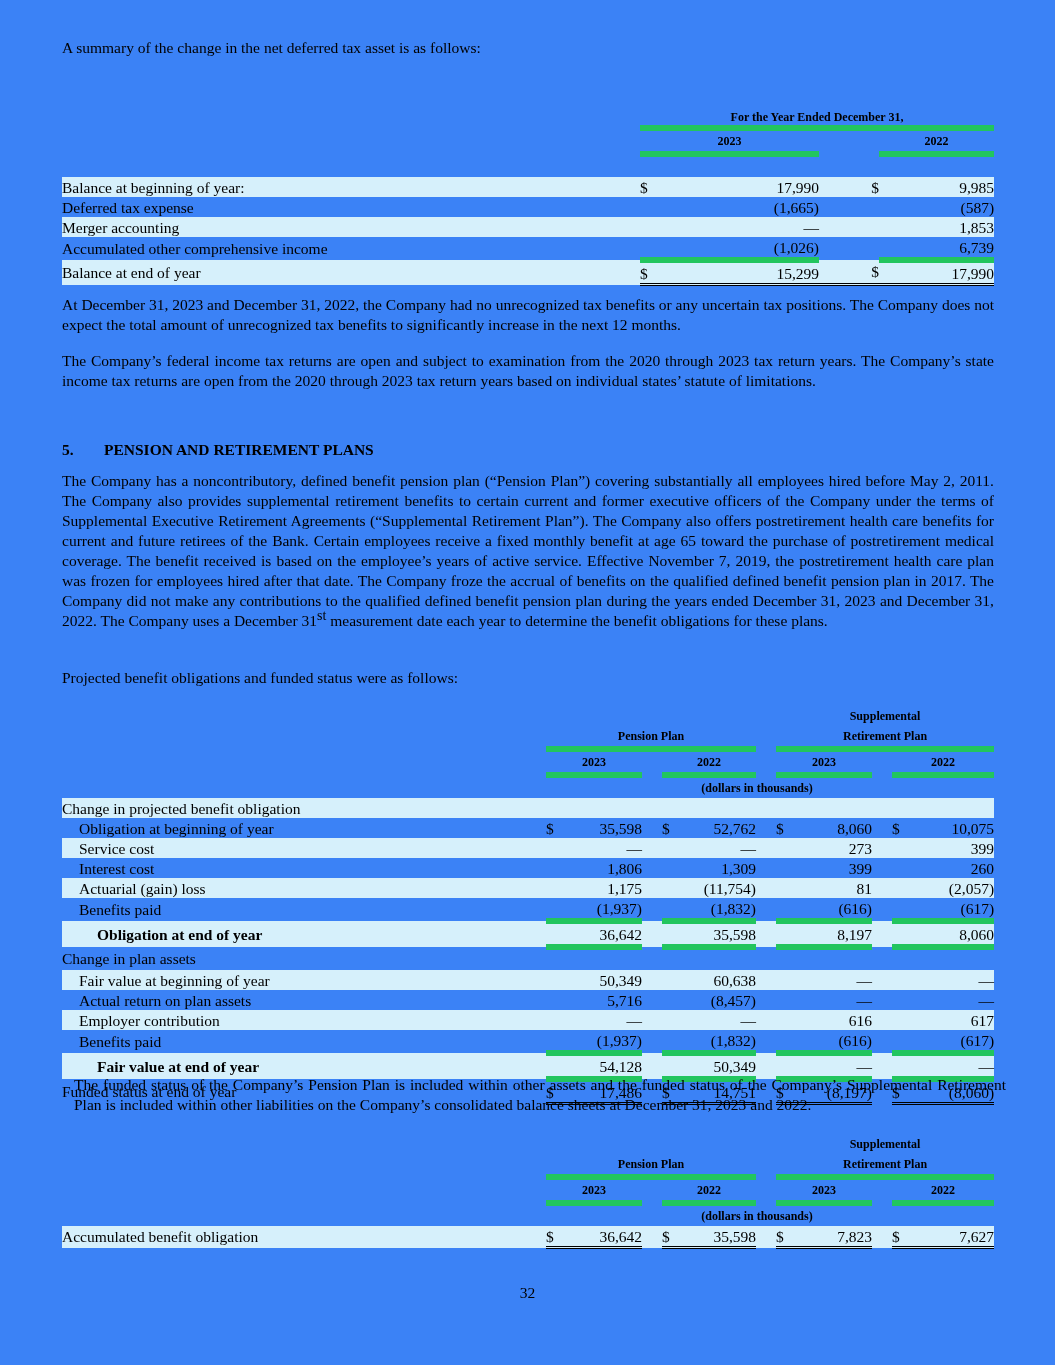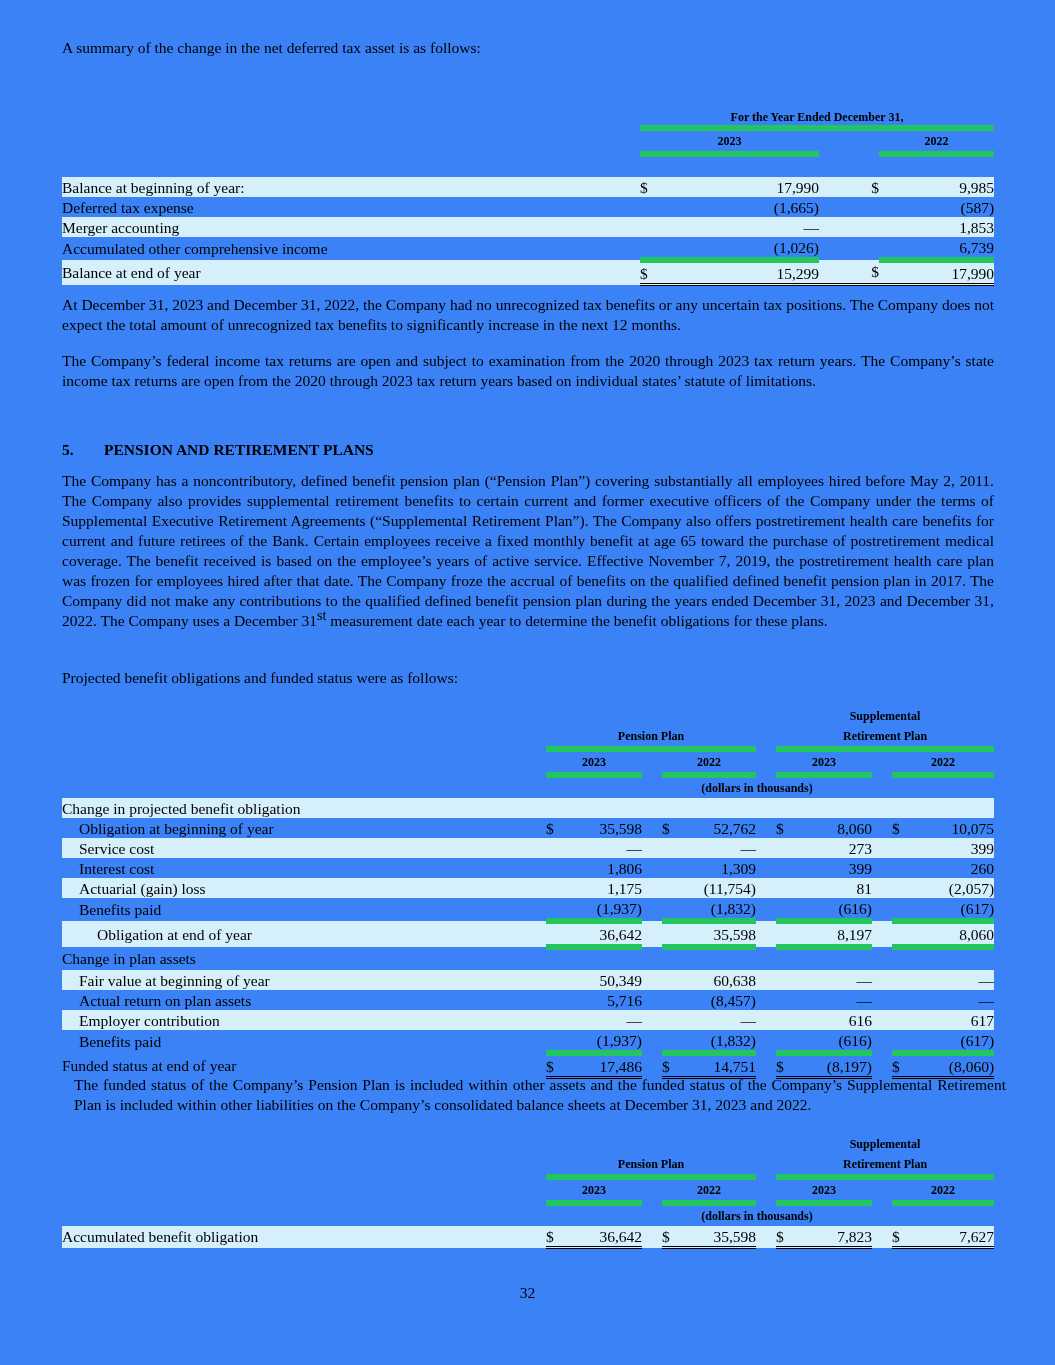--- a/index.html
+++ b/index.html
@@ -9,21 +9,21 @@
   .hd .num { display:inline-block; width:42px; }
   sup { font-size:14px; vertical-align:top; line-height:10px; }
   table { position:absolute; left:62px; border-collapse:collapse; table-layout:fixed; font-size:15.5px; }
   td { padding:0; height:20px; line-height:19px; white-space:nowrap; }
   tr.sh td { background:#d6f0fb; }
   .r { text-align:right; }
   .bh { font-weight:bold; font-size:12px; text-align:center; }
   .ul { border-bottom:6px solid #22c55e; }
   .dul { border-bottom:3px double #000; }
   .ind1 { padding-left:17px;margin-top:44px; }
-  .ind2 { padding-left:35px; }
+  .ind2 { padding-left:35px;font-weight:bold; }
   .pn { position:absolute; top:1284px; left:0; width:1055px; text-align:center; font-size:15.5px; }
 </style>
 </head>
 <body>
 
 <div class="page">
 
   <p class="p" style="top:38px;">A summary of the change in the net deferred tax asset is as follows:</p>
 
   <table style="top:108px; width:932px;">
@@ -315,20 +315,34 @@
           <td></td>
           <td class="ul"></td>
           <td class="r ul">(1,832)</td>
           <td></td>
           <td class="ul"></td>
           <td class="r ul">(616)</td>
           <td></td>
           <td class="ul"></td>
           <td class="r ul">(617)</td>
         </tr>
+        <tr class="sh">
+          <td class="ind2">Fair value at end of year</td>
+          <td class="ul"></td>
+          <td class="r ul">54,128</td>
+          <td></td>
+          <td class="ul"></td>
+          <td class="r ul">50,349</td>
+          <td></td>
+          <td class="ul"></td>
+          <td class="r ul">—</td>
+          <td></td>
+          <td class="ul"></td>
+          <td class="r ul">—</td>
+        </tr>
         <tr>
           <td>Funded status at end of year</td>
           <td class="dul">$</td>
           <td class="r dul">17,486</td>
           <td></td>
           <td class="dul">$</td>
           <td class="r dul">14,751</td>
           <td></td>
           <td class="dul">$</td>
           <td class="r dul">(8,197)</td>

